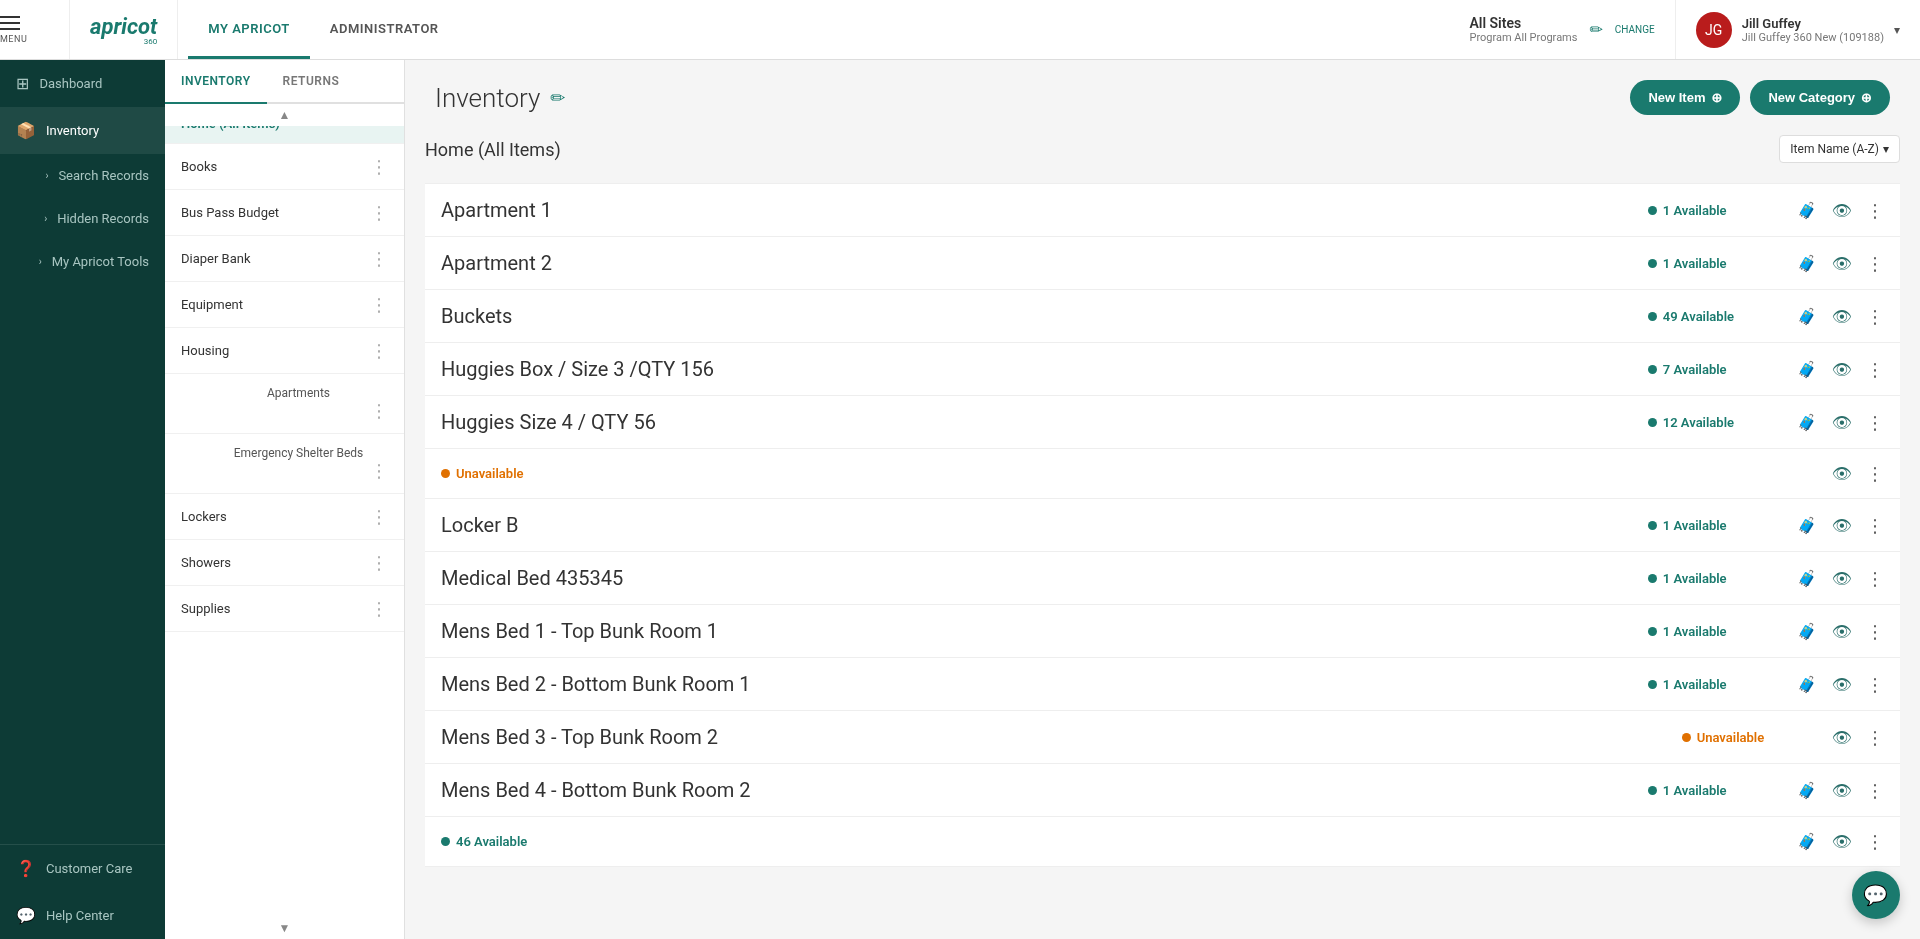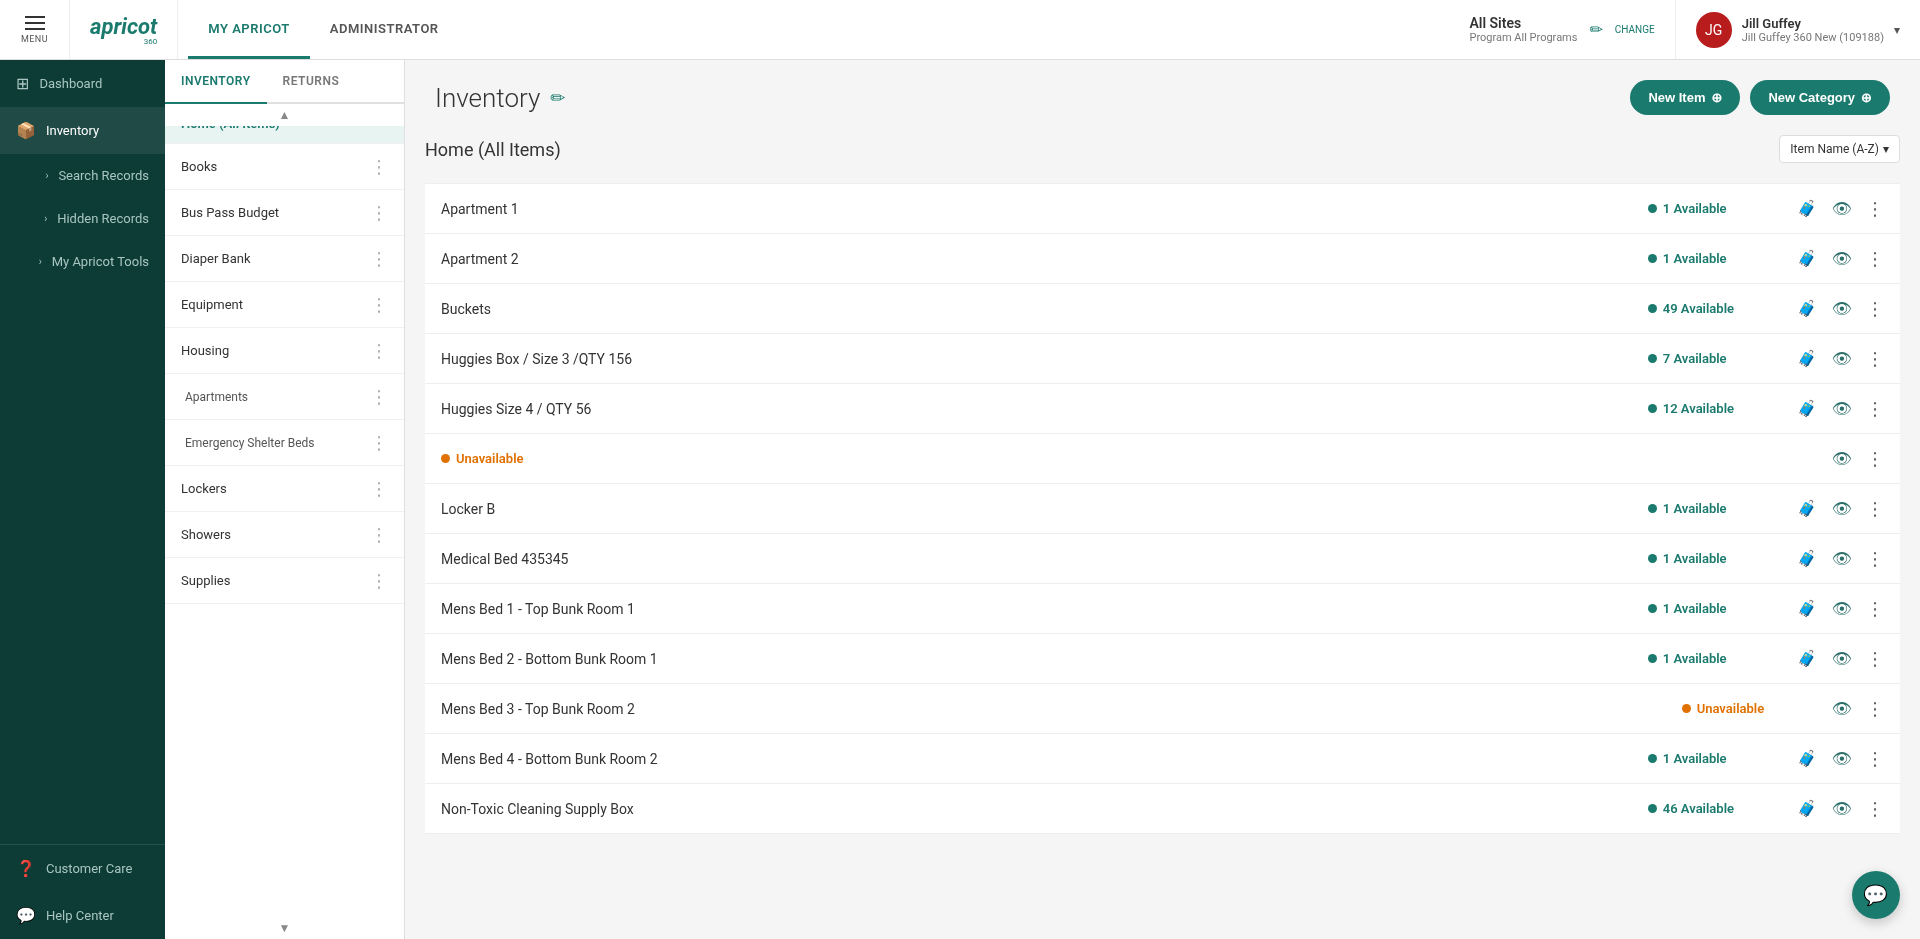--- a/index.html
+++ b/index.html
@@ -4,21 +4,21 @@
   <style>
     * { box-sizing: border-box; margin: 0; padding: 0; }
     body { font-family: -apple-system, BlinkMacSystemFont, 'Segoe UI', Roboto, sans-serif; background: #f5f5f5; display: flex; flex-direction: column; height: 100vh; overflow: hidden; }
 
     
     .top-nav {
       display: flex; align-items: stretch; background: #fff;
       border-bottom: 1px solid #ddd; height: 60px; flex-shrink: 0;
     }
     .nav-menu-btn {
-      display: flex; flex-direction: column; align-items: center; justify-content: center;
+      display: flex; flex-direction: column; justify-content: center;
       width: 70px; gap: 4px; cursor: pointer; border-right: 1px solid #eee;
     }
     .hamburger-line { width: 20px; height: 2px; background: #333; display: block; }
     .menu-label { font-size: 9px; color: #555; text-transform: uppercase; letter-spacing: 0.5px; }
     .nav-logo {
       display: flex; align-items: center; padding: 16px 20px; border-right: 1px solid #eee;
     }
     .logo-text { font-size: 22px; font-weight: 700; color: #1a7a6e; font-style: italic; }
     .logo-sub { font-size: 8px; color: #1a7a6e; margin-top: -2px; text-align: right; }
     .nav-tabs { display: flex; align-items: stretch; padding: 0 10px; }
@@ -85,21 +85,21 @@
       padding: 4px; background: #fff; z-index: 1; cursor: pointer; color: #888; font-size: 12px;
     }
     .cat-scroll-up { top: 0; }
     .cat-scroll-down { bottom: 0; }
     .cat-item {
       display: flex; align-items: center; padding: 12px 16px;
       font-size: 13px; color: #333; cursor: pointer; border-bottom: 1px solid #f0f0f0;
     }
     .cat-item.active { background: #e8f4f2; color: #1a7a6e; font-weight: 600; }
     .cat-item-dots { margin-left: auto; color: #aaa; font-size: 18px; cursor: pointer; }
-    .cat-item.sub { padding-left: 20px; font-size: 12px; color: #555; }
+    .cat-item.sub { padding-left: 44px; font-size: 12px; color: #555; flex-direction: column; }
 
     
     .main-content { flex: 1; overflow: hidden; display: flex; flex-direction: column; }
     .main-header {
       display: flex; align-items: center; padding: 20px 30px 10px;
       background: #f5f5f5; gap: 10px;
     }
     .page-title { font-size: 26px; font-weight: 300; color: #333; }
     .edit-icon { color: #1a7a6e; font-size: 18px; cursor: pointer; }
     .header-actions { margin-left: auto; display: flex; gap: 10px; }
@@ -123,21 +123,21 @@
     .sort-dropdown {
       margin-left: auto; display: flex; align-items: center; gap: 4px;
       border: 1px solid #ddd; border-radius: 4px; padding: 6px 10px;
       font-size: 12px; color: #333; cursor: pointer; background: #fff;
     }
     .item-row {
       display: flex; align-items: center; background: #fff;
       border-bottom: 1px solid #eee; padding: 14px 16px; gap: 10px;
     }
     .item-row:first-child { border-top: 1px solid #eee; }
-    .item-name { font-size: 14px; color: #333; flex: 1; }
+    .item-name { font-size: 20px; color: #333; flex: 1; }
     .item-status { display: flex; align-items: center; gap: 6px; font-size: 13px; font-weight: 600; min-width: 140px; }
     .status-dot { width: 9px; height: 9px; border-radius: 50%; flex-shrink: 0; }
     .status-available { color: #1a7a6e; }
     .status-unavailable { color: #e07000; }
     .dot-available { background: #1a7a6e; }
     .dot-unavailable { background: #e07000; }
     .item-actions { display: flex; align-items: center; gap: 14px; color: #555; margin-left: auto; }
     .item-action-icon { font-size: 16px; cursor: pointer; color: #2a6e6a; }
     .item-action-more { font-size: 18px; cursor: pointer; color: #555; }
 
@@ -440,21 +440,20 @@
         <span class="status-dot dot-available"></span>
         1 Available
       </span>
       <span class="item-actions">
         <span class="item-action-icon" title="Checkout">🧳</span>
         <span class="item-action-icon">👁</span>
         <span class="item-action-more">⋮</span>
       </span>
     </div>
           <div class="item-row">
-      <span class="item-name">Non-Toxic Cleaning Supply Box</span>
       <span class="item-status status-available">
         <span class="status-dot dot-available"></span>
         46 Available
       </span>
       <span class="item-actions">
         <span class="item-action-icon" title="Checkout">🧳</span>
         <span class="item-action-icon">👁</span>
         <span class="item-action-more">⋮</span>
       </span>
     </div>

